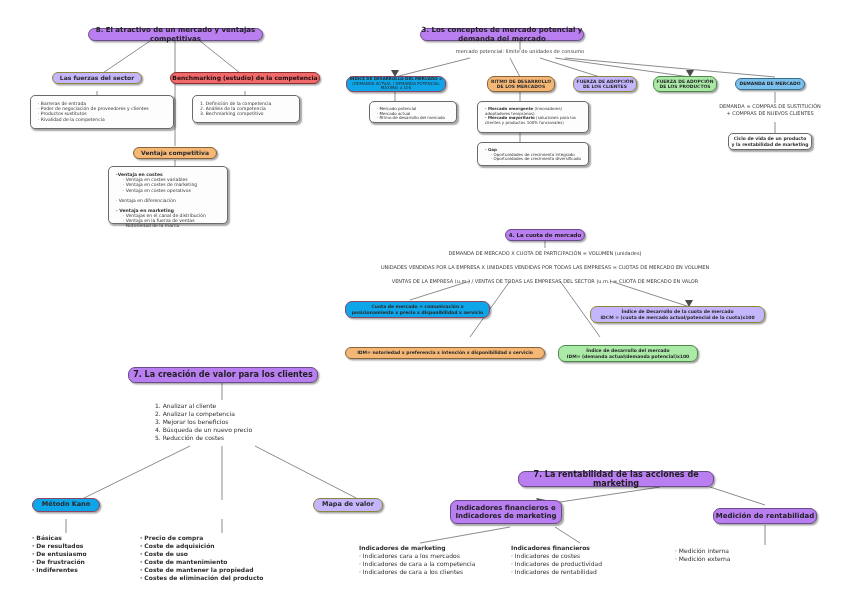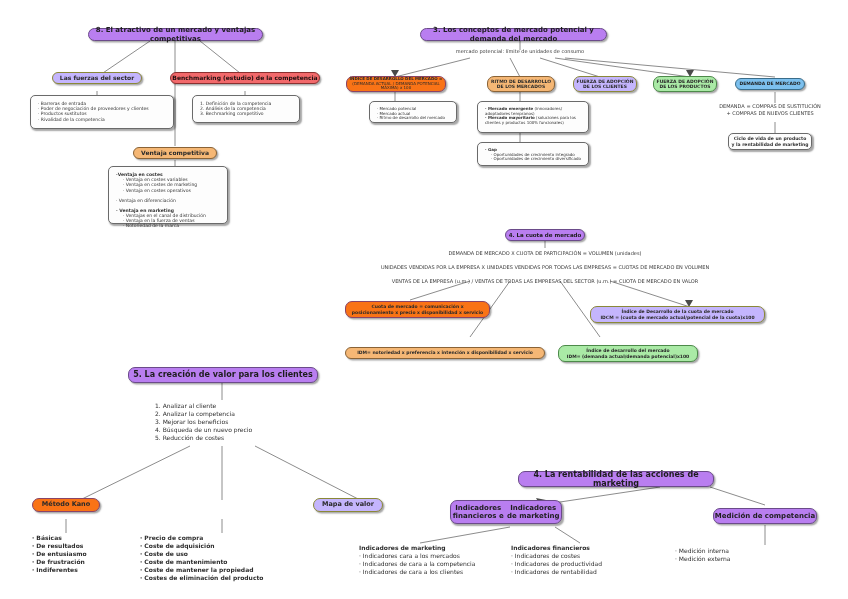--- a/index.html
+++ b/index.html
@@ -7,21 +7,21 @@
        font-family:"DejaVu Sans","Liberation Sans",sans-serif;color:#222;}
   #canvas{position:absolute;left:0;top:0;width:848px;height:599px;}
   svg#links{position:absolute;left:0;top:0;width:848px;height:599px;pointer-events:none;}
   .node{position:absolute;box-sizing:border-box;text-align:center;
         border:1px solid #5a5a5a;border-radius:7px;
         box-shadow:1.5px 1.5px 1.5px rgba(0,0,0,.35);
         display:flex;align-items:center;justify-content:center;
         line-height:1.15;z-index:5;}
   .title{font-weight:bold;}
   .purple{background:#b97ef0;color:#1d1d1d;font-weight:bold;border-color:#6b4b8a;}
-  .pink{background:#f97316;color:#2a2a2a;border-color:#8a4466;}
+  .pink{background:#0ea5e9;color:#2a2a2a;border-color:#8a4466;}
   .orange{background:#f5b775;color:#2a2a2a;border-color:#8a6336;}
   .yellow{background:#c4b5fd;color:#2a2a2a;border-color:#8a8838;}
   .green{background:#aaeaa6;color:#2a2a2a;border-color:#4d8a4a;}
   .blue{background:#7cc0ee;color:#1e1e1e;border-color:#3a6d8a;}
   .red{background:#f2696b;color:#201010;border-color:#8a3030;}
   .white{background:#fdfdfd;color:#333;border-color:#6a6a6a;border-radius:5px;}
   .plain{position:absolute;z-index:4;color:#3a3a3a;line-height:1.3;}
   .list{position:absolute;z-index:4;color:#2f2f2f;line-height:1.32;text-align:left;}
   .listbox{display:block;text-align:left;padding:5px 7px;align-items:flex-start;justify-content:flex-start;}
   .fs4{font-size:4px;} .fs45{font-size:4.5px;} .fs5{font-size:5px;}
@@ -120,21 +120,21 @@
     <div style="padding-left:7px;">· Ventaja en costes operativos</div>
     <div style="height:5px;"></div>
     <div>· Ventaja en diferenciación</div>
     <div style="height:5px;"></div>
     <div class="hl">· Ventaja en marketing</div>
     <div style="padding-left:7px;">· Ventajas en el canal de distribución</div>
     <div style="padding-left:7px;">· Ventaja en la fuerza de ventas</div>
     <div style="padding-left:7px;">· Notoriedad de la marca</div>
   </div>
 
-  <div class="node purple fs7 title" style="left:420px;top:28px;width:187px;height:13px;">
+  <div class="node purple fs7 title" style="left:420px;top:28px;width:164px;height:13px;">
     <span>3. Los conceptos de mercado potencial y demanda del mercado</span>
   </div>
 
   <div class="plain fs5 ctr" style="left:400px;top:48px;width:240px;">
     <span>mercado potencial: límite de unidades de consumo</span>
   </div>
 
   <div class="node pink fs4" style="left:346px;top:76px;width:100px;height:16px;flex-direction:column;padding:1px;">
     <div class="hl">ÍNDICE DE DESARROLLO DEL MERCADO =</div>
     <div>(DEMANDA ACTUAL / DEMANDA POTENCIAL MÁXIMA) x 100</div>
@@ -215,21 +215,21 @@
     <div>Índice de Desarrollo de la cuota de mercado</div>
     <div>IDCM = (cuota de mercado actual/potencial de la cuota)x100</div>
   </div>
 
   <div class="node green fs45 title" style="left:558px;top:345px;width:140px;height:17px;flex-direction:column;">
     <div>Índice de desarrollo del mercado</div>
     <div>IDM= (demanda actual/demanda potencial)x100</div>
   </div>
 
   <div class="node purple fs8 title" style="left:128px;top:367px;width:190px;height:16px;">
-    <span>5. La creación de valor para los clientes</span>
+    <span>7. La creación de valor para los clientes</span>
   </div>
 
   <div class="list fs6" style="left:155px;top:402px;width:170px;">
     <div>1. Analizar al cliente</div>
     <div>2. Analizar la competencia</div>
     <div>3. Mejorar los beneficios</div>
     <div>4. Búsqueda de un nuevo precio</div>
     <div>5. Reducción de costes</div>
   </div>
 
@@ -253,30 +253,30 @@
     <div>· Coste de mantenimiento</div>
     <div>· Coste de mantener la propiedad</div>
     <div>· Costes de eliminación del producto</div>
   </div>
 
   <div class="node yellow fs65 title" style="left:313px;top:498px;width:70px;height:14px;">
     <span>Mapa de valor</span>
   </div>
 
   <div class="node purple fs8 title" style="left:518px;top:471px;width:196px;height:16px;">
-    <span>4. La rentabilidad de las acciones de marketing</span>
-  </div>
-
-  <div class="node purple fs7 title" style="left:450px;top:500px;width:112px;height:24px;flex-direction:row;">
+    <span>7. La rentabilidad de las acciones de marketing</span>
+  </div>
+
+  <div class="node purple fs7 title" style="left:450px;top:500px;width:112px;height:24px;flex-direction:column;">
     <div>Indicadores financieros e</div>
     <div>Indicadores de marketing</div>
   </div>
 
   <div class="node purple fs7 title" style="left:713px;top:508px;width:104px;height:16px;">
-    <span>Medición de competencia</span>
+    <span>Medición de rentabilidad</span>
   </div>
 
   <div class="list fs6" style="left:359px;top:544px;width:150px;">
     <div class="hl">Indicadores de marketing</div>
     <div>· Indicadores cara a los mercados</div>
     <div>· Indicadores de cara a la competencia</div>
     <div>· Indicadores de cara a los clientes</div>
   </div>
 
   <div class="list fs6" style="left:511px;top:544px;width:150px;">

